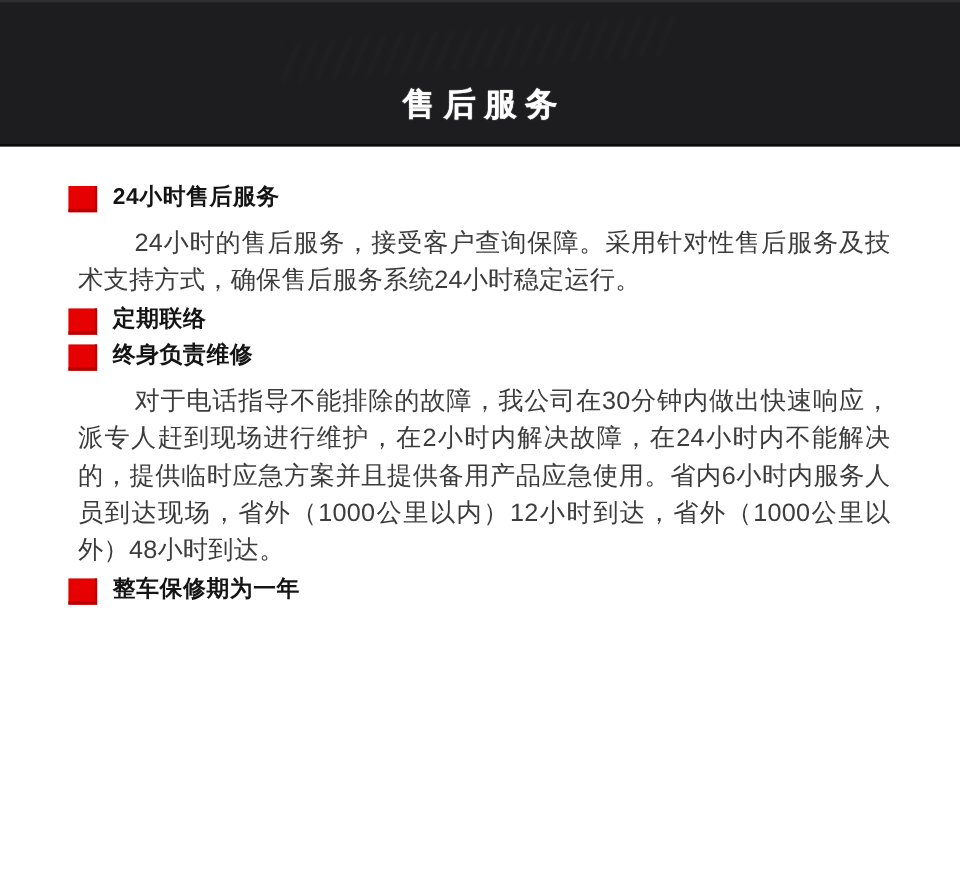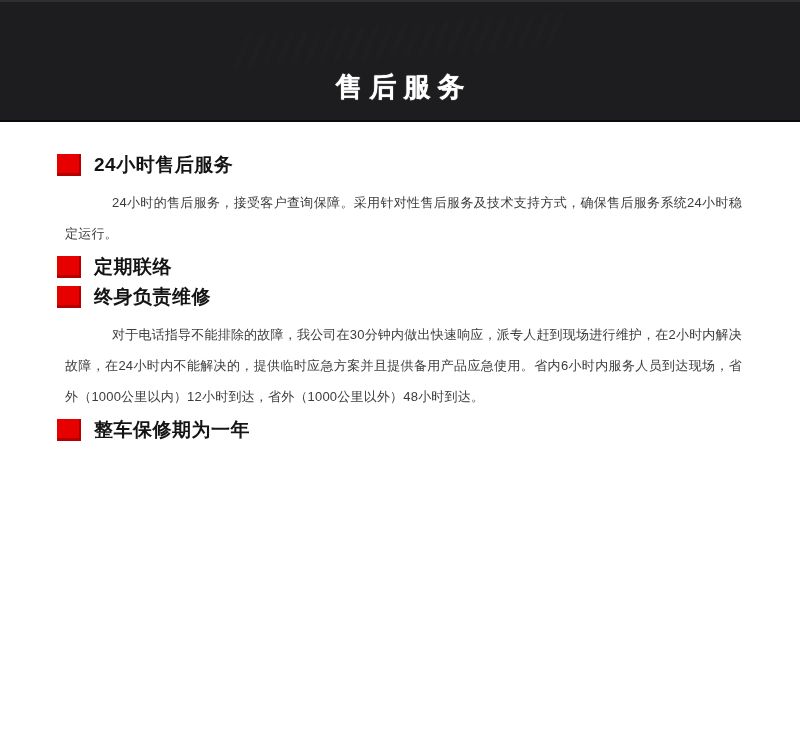--- a/index.html
+++ b/index.html
@@ -51,42 +51,42 @@
     pointer-events: none;
   }
   
   .content {
     padding: 31px 58px 0 57px;
     box-sizing: border-box;
   }
   .section { margin-bottom: 6px; }
   .head-row {
     display: flex;
-    align-items: center;
+    align-items: flex-end;
     height: 24px;
   }
   .bullet {
     width: 24px;
     height: 22px;
     flex: 0 0 24px;
     background: #e60000;
     box-shadow: inset -2px -3px 0 rgba(120,0,0,0.45);
     margin-right: 13px;
   }
   .section h2 {
     margin: 0;
     font-size: 19px;
     font-weight: 700;
     color: #141414;
     letter-spacing: 0.5px;
     white-space: nowrap;
   }
   .section p {
     margin: 10px 0 0 8px;
-    font-size: 13px;
+    font-size: 21px;
     line-height: 31px;
     color: #3c3c3c;
     text-indent: 47px;
     text-align: justify;
     letter-spacing: 0.2px;
   }
   .section p + p { margin-top: 0; }
 </style>
 </head>
 <body>

